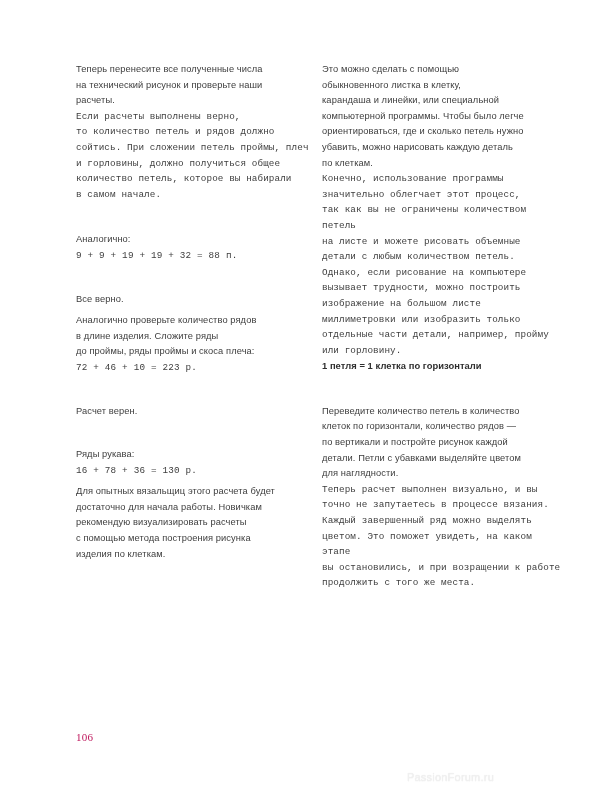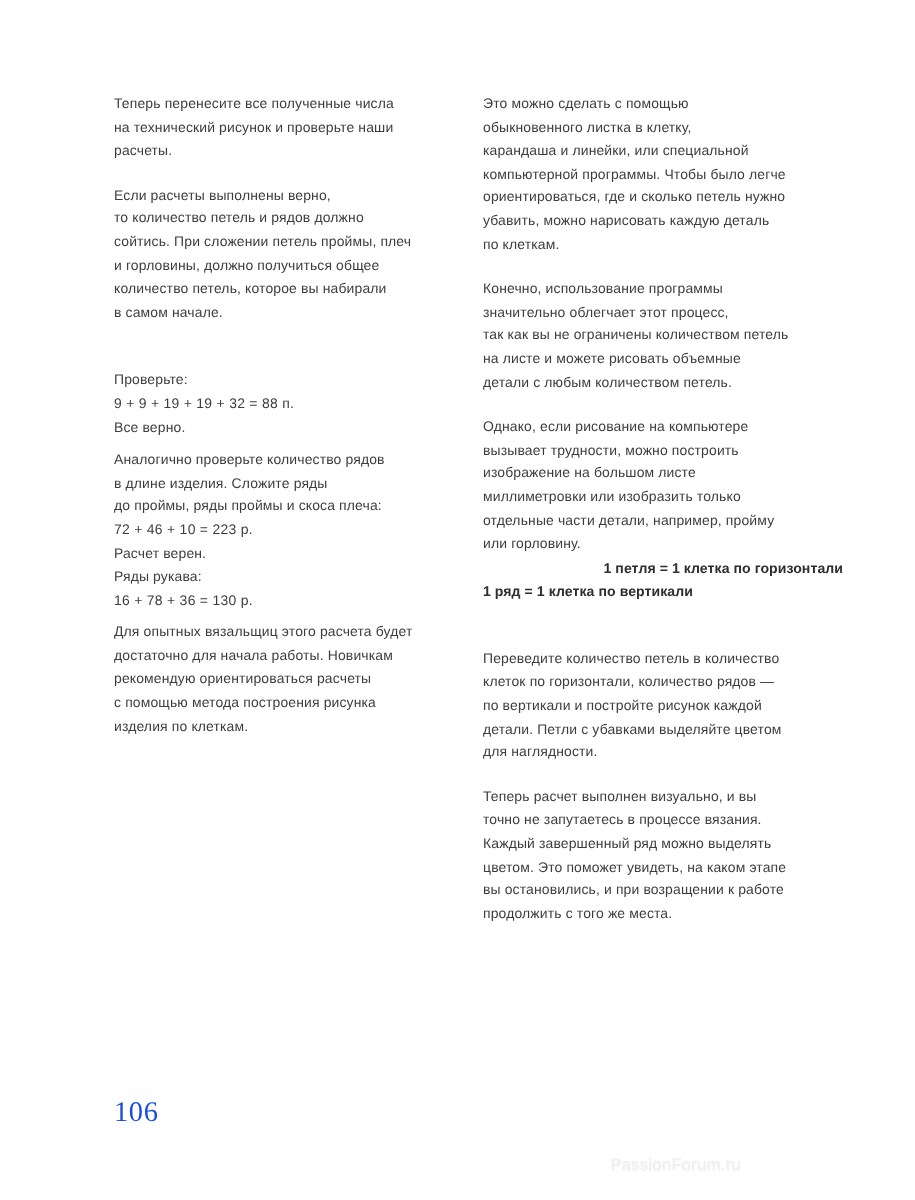--- a/index.html
+++ b/index.html
@@ -53,51 +53,52 @@
   
   .para {
     font-size: 9.3px;
     line-height: 15.6px;
     letter-spacing: 0.01em;
     color: #3d3d3d;
     margin: 0;
     white-space: pre-line;
   }
 
-  .gap-para   { margin-top: 14px; }
+  .gap-para   { margin-top: 0; font-family: Liberation Mono, monospace; }
   .gap-tight  { margin-top: 6px; }
-  .gap-wide   { margin-top: 26px; text-align: right; }
+  .gap-wide   { margin-top: 26px; }
   .gap-xwide  { margin-top: 30px; }
-  .gap-formula{ }
+  .gap-formula{ margin-top: 28px; }
 
   .formula {
     font-size: 9.3px;
     line-height: 15.6px;
     color: #3d3d3d;
     margin: 0;
     letter-spacing: 0.02em;
+    font-family: Liberation Mono, monospace;
   }
 
   .bold-line {
     font-size: 9.4px;
     line-height: 15.6px;
     font-weight: 700;
     color: #2e2e2e;
     margin: 0;
     letter-spacing: 0.005em;
   }
 
   .page-number {
     position: absolute;
     left: 76px;
     top: 732px;
     font-family: "Liberation Serif", serif;
-    font-size: 19px;
+    font-size: 11px;
     line-height: 1;
-    color: #1d4ed8;
+    color: #be185d;
     letter-spacing: 0.02em;
   }
 
   .watermark {
     position: absolute;
     right: 10px;
     top: 772px;
     font-family: "Liberation Sans", sans-serif;
     font-size: 11px;
     line-height: 1;
@@ -119,33 +120,33 @@
     <div class="col col-left">
       <p class="para">Теперь перенесите все полученные числа
 на технический рисунок и проверьте наши
 расчеты.</p>
       <p class="para gap-para">Если расчеты выполнены верно,
 то количество петель и рядов должно
 сойтись. При сложении петель проймы, плеч
 и горловины, должно получиться общее
 количество петель, которое вы набирали
 в самом начале.</p>
-      <p class="para gap-xwide">Проверьте:</p>
+      <p class="para gap-xwide">Аналогично:</p>
       <p class="formula gap-formula">9 + 9 + 19 + 19 + 32 = 88 п.</p>
       <p class="para gap-formula">Все верно.</p>
       <p class="para gap-tight">Аналогично проверьте количество рядов
 в длине изделия. Сложите ряды
 до проймы, ряды проймы и скоса плеча:</p>
       <p class="formula gap-formula">72 + 46 + 10 = 223 р.</p>
       <p class="para gap-formula">Расчет верен.</p>
       <p class="para gap-formula">Ряды рукава:</p>
       <p class="formula gap-formula">16 + 78 + 36 = 130 р.</p>
       <p class="para gap-tight">Для опытных вязальщиц этого расчета будет
 достаточно для начала работы. Новичкам
-рекомендую ориентироваться расчеты
+рекомендую визуализировать расчеты
 с помощью метода построения рисунка
 изделия по клеткам.</p>
     </div>
 
     <div class="col col-right">
       <p class="para">Это можно сделать с помощью
 обыкновенного листка в клетку,
 карандаша и линейки, или специальной
 компьютерной программы. Чтобы было легче
 ориентироваться, где и сколько петель нужно
@@ -156,21 +157,20 @@
 так как вы не ограничены количеством петель
 на листе и можете рисовать объемные
 детали с любым количеством петель.</p>
       <p class="para gap-para">Однако, если рисование на компьютере
 вызывает трудности, можно построить
 изображение на большом листе
 миллиметровки или изобразить только
 отдельные части детали, например, пройму
 или горловину.</p>
       <p class="bold-line gap-wide">1 петля = 1 клетка по горизонтали</p>
-      <p class="bold-line gap-tight">1 ряд = 1 клетка по вертикали</p>
       <p class="para gap-xwide">Переведите количество петель в количество
 клеток по горизонтали, количество рядов —
 по вертикали и постройте рисунок каждой
 детали. Петли с убавками выделяйте цветом
 для наглядности.</p>
       <p class="para gap-para">Теперь расчет выполнен визуально, и вы
 точно не запутаетесь в процессе вязания.
 Каждый завершенный ряд можно выделять
 цветом. Это поможет увидеть, на каком этапе
 вы остановились, и при возращении к работе

